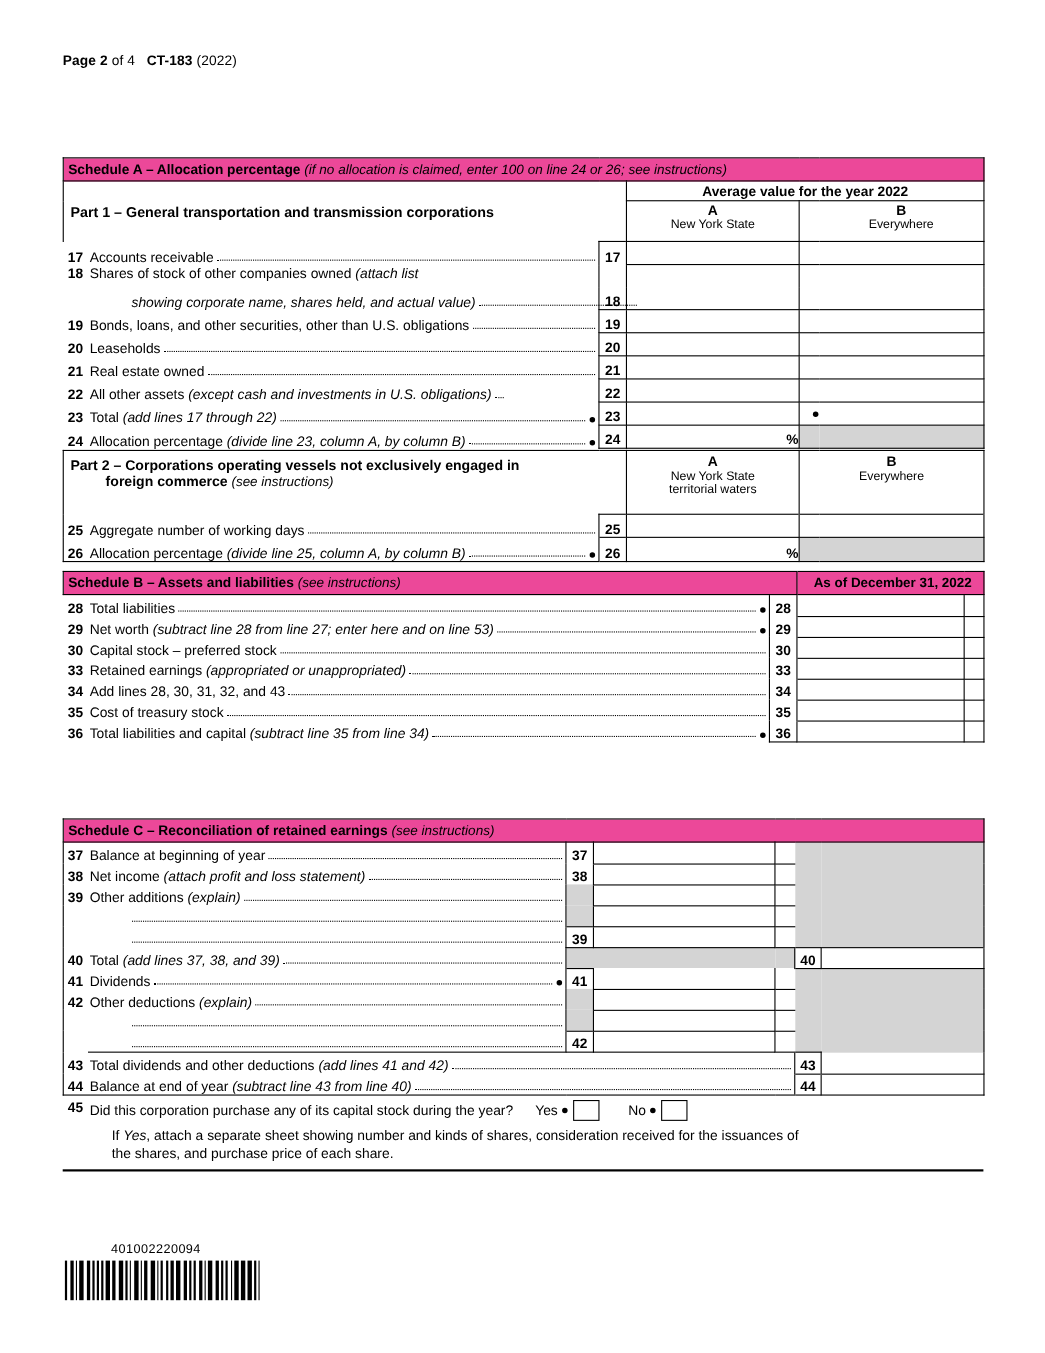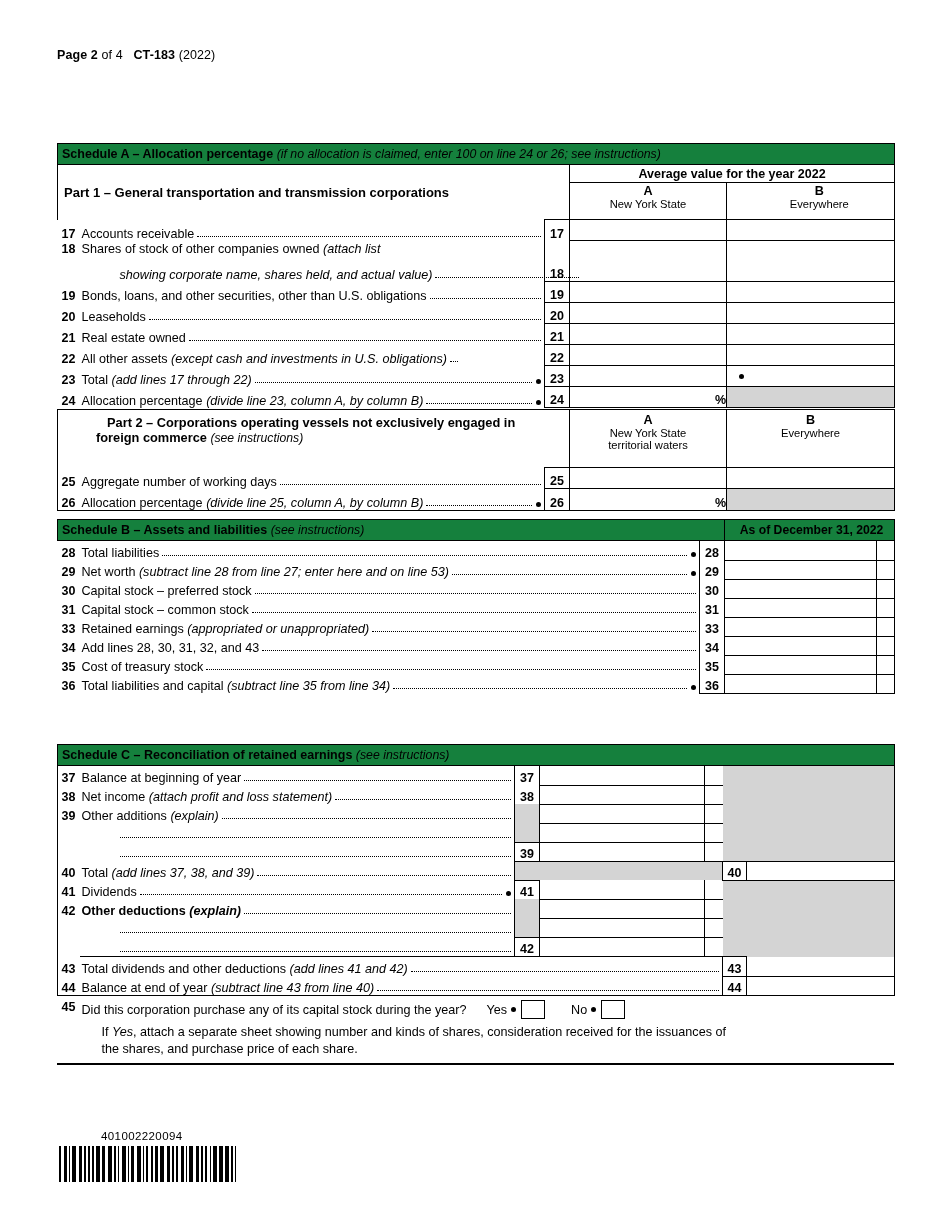--- a/index.html
+++ b/index.html
@@ -35,21 +35,21 @@
     table-layout: fixed;
   }
   table.sched td {
     padding: 0;
     vertical-align: bottom;
     font-size: 12.5px;
   }
   .sec-title-bar {
     border: 1px solid #000;
     border-bottom: 1px solid #000;
-    background: #15803d;
+    background: #ec4899;
     height: 20px;
     font-size: 13.2px;
     font-weight: bold;
     padding-left: 4px !important;
     vertical-align: middle !important;
   }
   .sec-title-bar i {
     font-weight: normal;
     font-style: italic;
     font-size: 12.3px;
@@ -332,21 +332,21 @@
         <col style="width:22px">
         <col style="width:465px">
         <col style="width:25px">
         <col style="width:157px">
         <col style="width:18px">
         <col style="width:150px">
       </colgroup>
       <tbody>
           <tr>
         <td colspan="3" rowspan="1" style="border:1px solid #000;border-bottom:0;height:52px;vertical-align:top;padding:5px 0 0 6px !important;">
-          <div class="bold" style="font-size:12.8px;margin-left:43px;">Part 2 –  Corporations operating vessels not exclusively engaged in</div>
+          <div class="bold" style="font-size:12.8px;">Part 2 –  Corporations operating vessels not exclusively engaged in</div>
           <div style="padding-left:32px;">
             <span class="bold" style="font-size:12.8px;">foreign commerce</span>
             <i style="font-size:12.2px;">(see instructions)</i>
           </div>
         </td>
         <td style="border:1px solid #000;border-left:0;border-bottom:0;vertical-align:top;text-align:center;padding-top:3px !important;height:52px;">
           <div class="bold" style="font-size:12.6px;">A</div>
           <div class="small">New York State</div>
           <div class="small">territorial waters</div>
         </td>
@@ -436,32 +436,20 @@
       </tr>
       <tr>
         <td class="num">30</td>
         <td style="padding-left:2px !important;height:19px;">
           <div class="row-flex">
                 <span class="lbl">Capital stock – preferred stock</span>
                 <span class="dots"></span>
               </div>
         </td>
         <td class="numbox" style="border-top:0;border-bottom:0;">30</td>
-        <td class="cell-box" style="border-left:0;border-top:0;"></td>
-        <td class="cell-box" style="border-left:0;border-top:0;"></td>
-      </tr>
-      <tr>
-        <td class="num">31</td>
-        <td style="padding-left:2px !important;height:19px;">
-          <div class="row-flex">
-                <span class="lbl">Capital stock – common stock</span>
-                <span class="dots"></span>
-              </div>
-        </td>
-        <td class="numbox" style="border-top:0;border-bottom:0;">31</td>
         <td class="cell-box" style="border-left:0;border-top:0;"></td>
         <td class="cell-box" style="border-left:0;border-top:0;"></td>
       </tr>
       <tr>
         <td class="num">33</td>
         <td style="padding-left:2px !important;height:19px;">
           <div class="row-flex">
                 <span class="lbl">Retained earnings <i>(appropriated or unappropriated)</i></span>
                 <span class="dots"></span>
               </div>
@@ -621,21 +609,21 @@
         </td>
         <td class="numbox" style="border-bottom:0;">41</td>
         <td class="cell-box" style="border-left:0;border-top:0;"></td>
         <td class="cell-box" style="border-left:0;border-top:0;border-right:0;"></td>
         <td class="shaded" rowspan="4" style="border-right:0;"></td>
         <td class="shaded" rowspan="4" style="border-right:1px solid #000;"></td>
       </tr>
 
       <tr>
         <td class="num" style="border-left:1px solid #000;">42</td>
-        <td style="padding-left:2px !important;height:19px;font-weight:bold;">
+        <td style="padding-left:2px !important;height:19px;">
           <div class="row-flex">
                 <span class="lbl">Other deductions <i>(explain)</i></span>
                 <span class="dots"></span>
               </div>
         </td>
         <td class="shaded" style="border-left:1px solid #000;border-right:1px solid #000;"></td>
         <td class="cell-box" style="border-left:0;border-top:0;"></td>
         <td class="cell-box" style="border-left:0;border-top:0;border-right:0;"></td>
       </tr>
 

